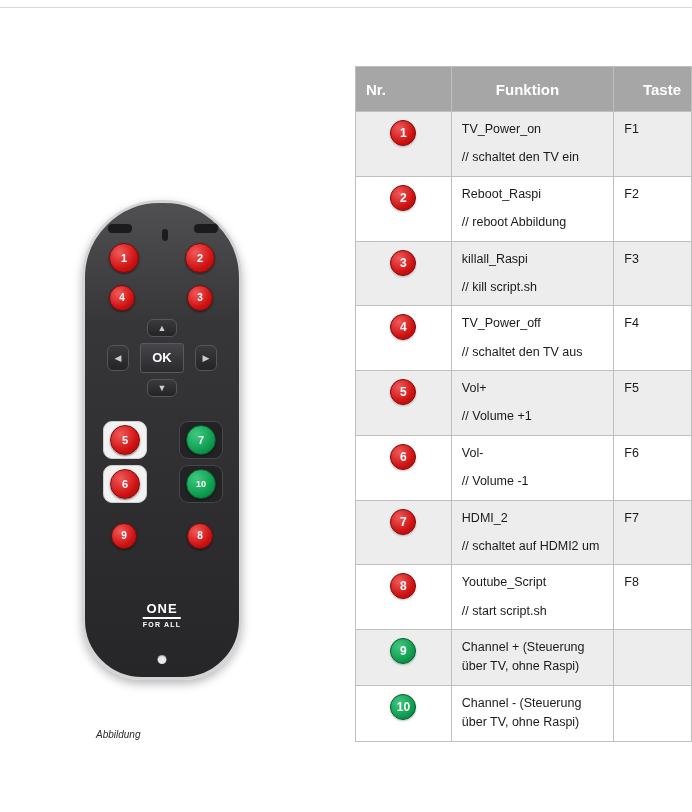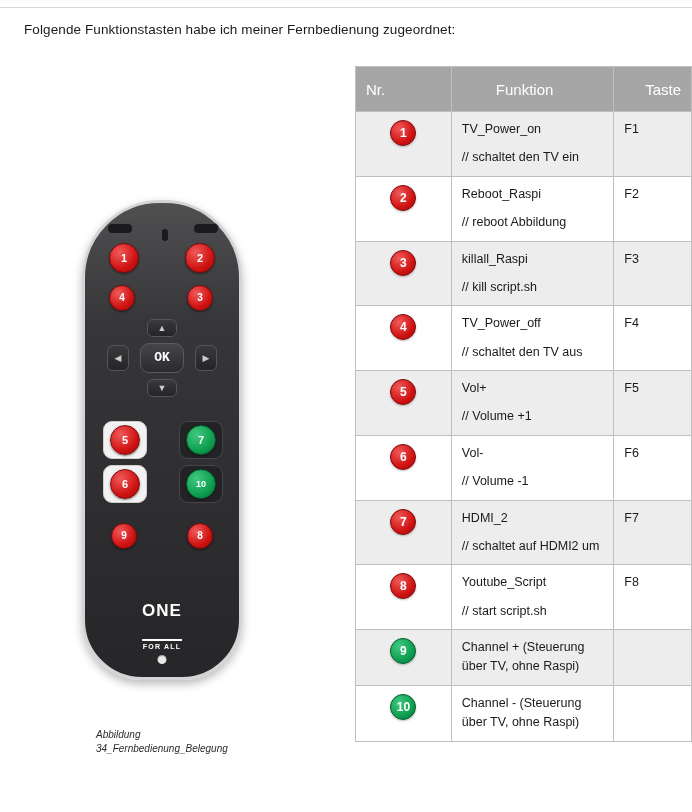--- a/index.html
+++ b/index.html
@@ -97,29 +97,28 @@
     position: absolute;
     width: 44px; height: 38px;
     border-radius: 9px;
     background: #232325;
     border: 1px solid #45454a;
   }
   
   .dpad-center {
     position: absolute;
     width: 44px; height: 30px;
-    border-radius: 9px;
+    border-radius: 3px;
     background: linear-gradient(180deg,#45454a,#2b2b2e);
     border: 1px solid #5a5a5e;
     color: #ffffff;
     font-size: 13px;
     font-weight: bold;
     text-align: center;
     line-height: 28px;
-    font-family: Liberation Mono, monospace;
   }
   .dpad-arrow {
     position: absolute;
     background: linear-gradient(180deg,#3a3a3d,#242426);
     border: 1px solid #55555a;
     border-radius: 6px;
     color: #cccccc;
     font-size: 9px;
     text-align: center;
   }
@@ -127,22 +126,22 @@
   .dpad-left, .dpad-right { width: 22px; height: 26px; line-height: 24px; }
 
   .brand {
     position: absolute;
     left: 50%; transform: translateX(-50%);
     top: 398px;
     text-align: center;
     color: #ffffff;
   }
   .brand .b1 {
-    font-size: 17px; font-weight: bold; letter-spacing: 1px;
-    border-bottom: 2px solid #fff; padding-bottom: 18px;
+    font-size: 13px; font-weight: bold; letter-spacing: 1px;
+    border-bottom: 2px solid #fff; padding-bottom: 1px;
   }
   .brand .b2 { font-size: 7px; font-weight: bold; letter-spacing: 1.2px; margin-top: 2px; }
   .led {
     position: absolute;
     left: 50%; transform: translateX(-50%);
     top: 452px;
     width: 9px; height: 9px; border-radius: 50%;
     background: #e8e8e8;
     box-shadow: inset 0 1px 1px rgba(0,0,0,0.35);
   }
@@ -164,21 +163,21 @@
   }
   table.mapping {
     border-collapse: collapse;
     width: 337px;
     font-size: 12.5px;
   }
   table.mapping th {
     background: #a6a6a6;
     color: #ffffff;
     font-size: 15px;
-    font-weight: normal;
+    font-weight: bold;
     text-align: left;
     padding: 9px 10px;
     border: 1px solid #bfbfbf;
     height: 45px;
     vertical-align: middle;
   }
   table.mapping th.c-nr { width: 95px; }
   table.mapping th.c-fn { width: 161px; padding-left: 44px; }
   table.mapping th.c-key { width: 77px; text-align: right; }
   table.mapping td {
@@ -212,21 +211,20 @@
   .fn-main { display: block; }
   .fn-comment { display: block; margin-top: 9px; }
 </style>
 </head>
 <body>
 
 <div class="page">
 
   <div class="top-rule"></div>
 
-  <div class="intro">Folgende Funktionstasten habe ich meiner Fernbedienung zugeordnet:</div>
 
   <div class="remote-wrap">
     <div class="remote-body">
       <div class="remote-top-shade"></div>
 
       <div class="small-key" style="left:22px; top:20px;"></div>
       <div class="mini-dot" style="left:77px; top:26px;"></div>
       <div class="small-key" style="left:108px; top:20px;"></div>
 
       <div class="rbtn" style="left:24px; top:40px;">
@@ -275,21 +273,20 @@
 
       <div class="brand">
         <div class="b1">ONE</div>
         <div class="b2">FOR ALL</div>
       </div>
       <div class="led"></div>
     </div>
 
     <div class="caption">
       <div>Abbildung</div>
-      <div>34_Fernbedienung_Belegung</div>
     </div>
   </div>
 
   <div class="tbl-wrap">
     <table class="mapping">
       <thead>
         <tr>
           <th class="c-nr">Nr.</th>
           <th class="c-fn">Funktion</th>
           <th class="c-key">Taste</th>

